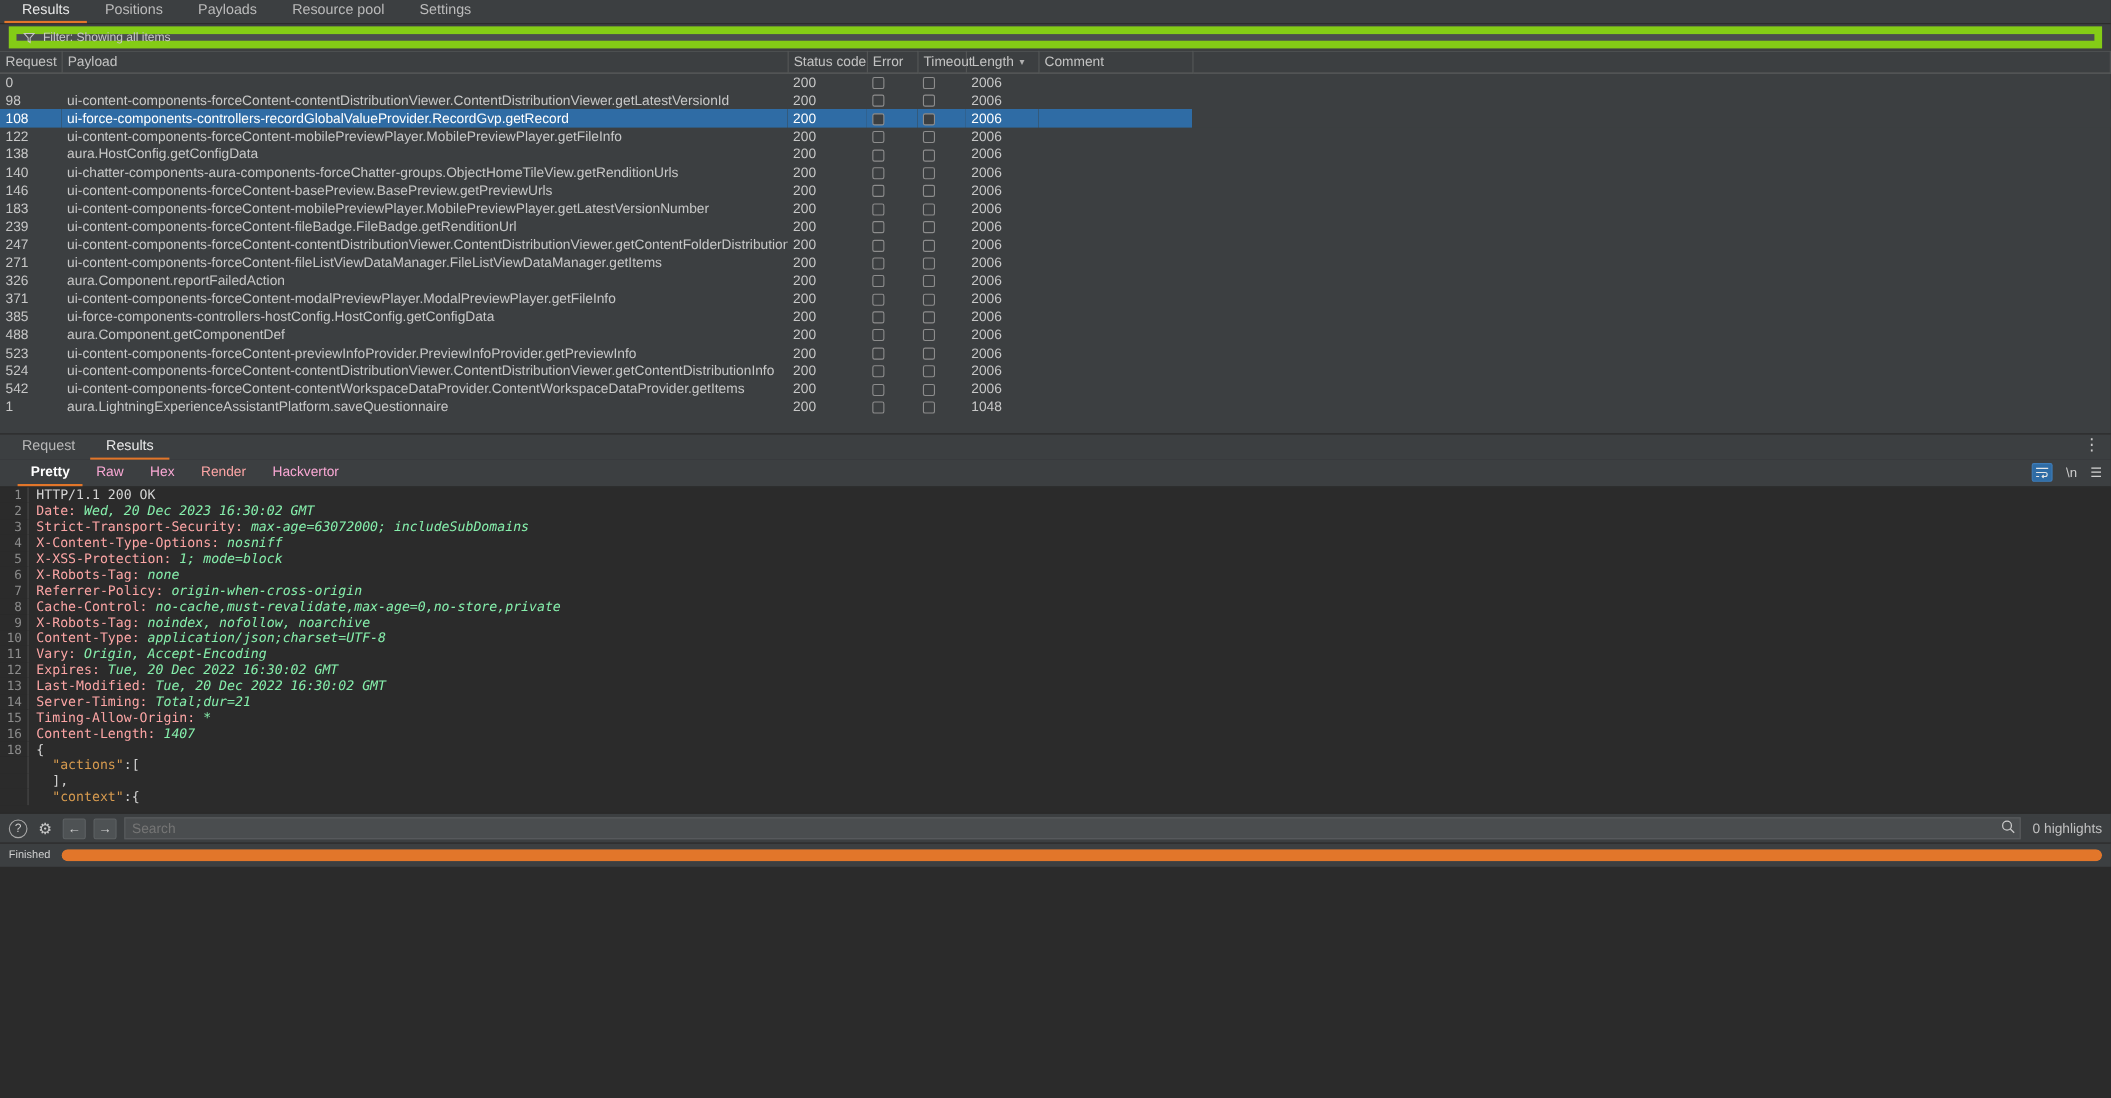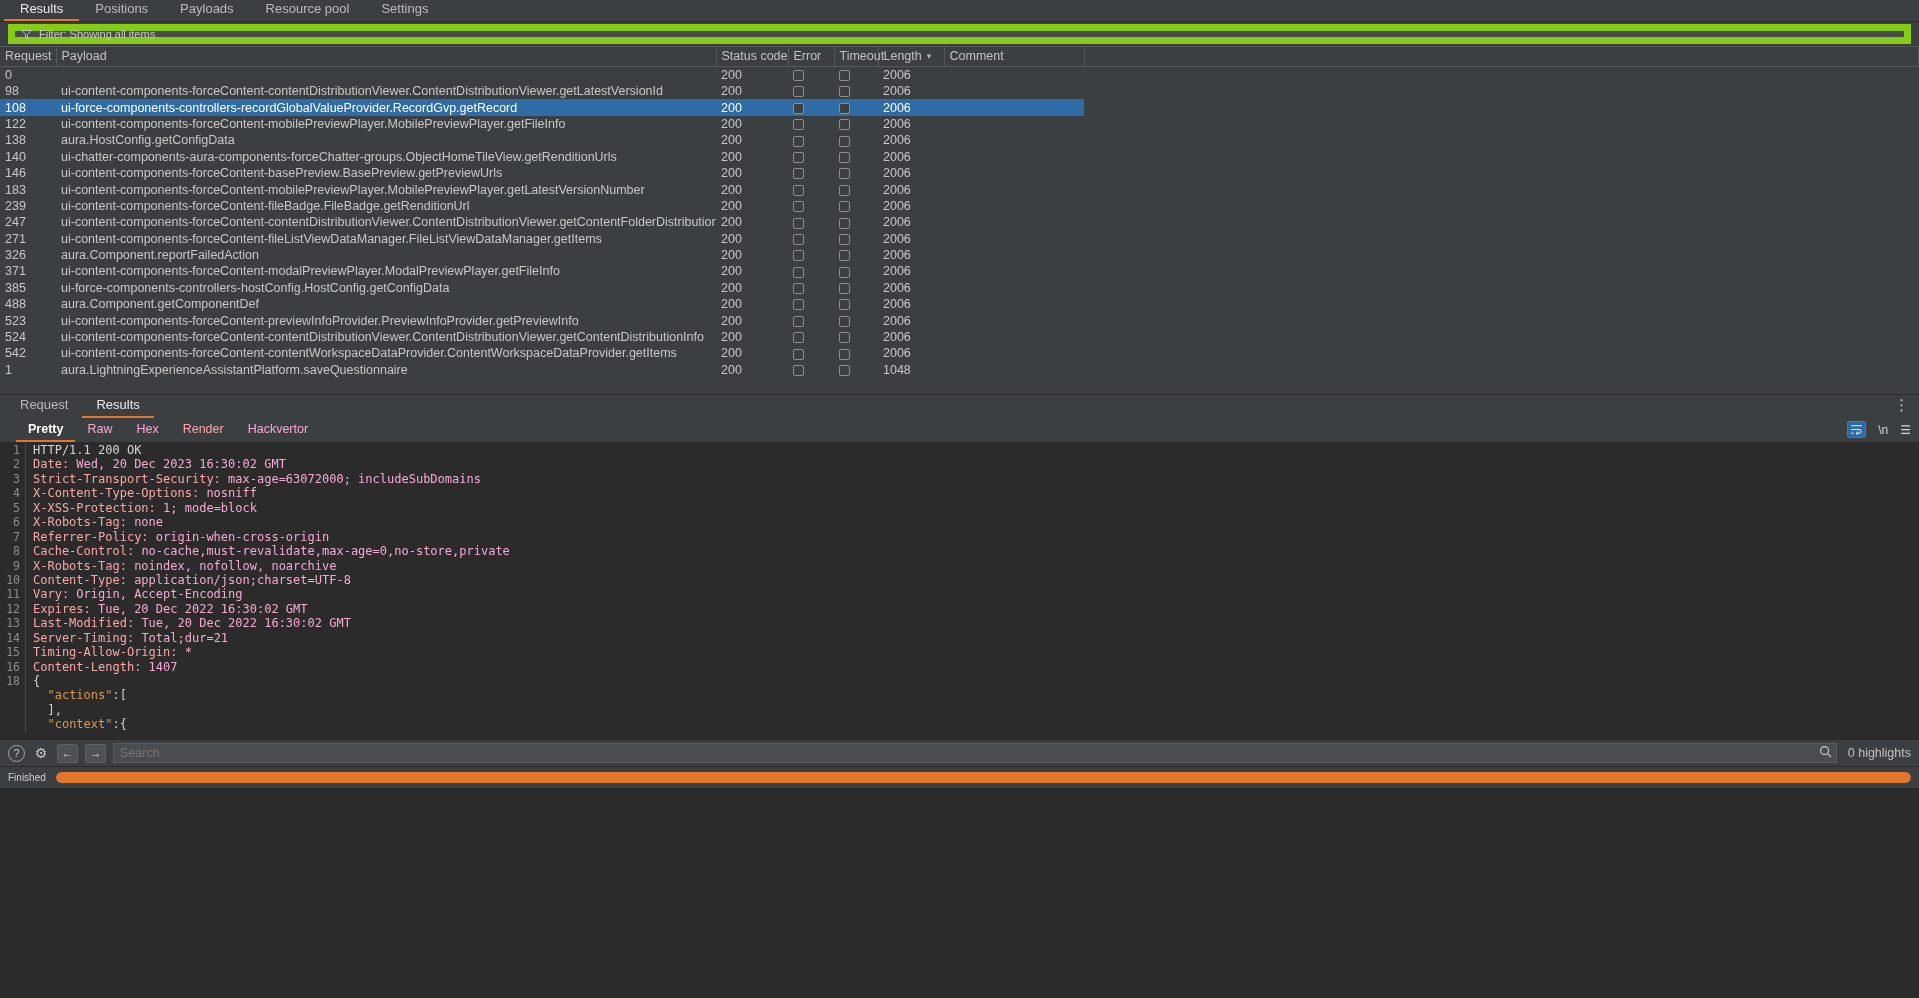--- a/index.html
+++ b/index.html
@@ -165,21 +165,21 @@
     width: 26px; flex: none;
     text-align: right;
     color: #8d8d8d;
     padding-right: 5px;
     font-size: 11.5px;
     border-right: 1px solid #4a4a4a;
     background: #2b2b2b;
   }
   .lc { padding-left: 7px; color: #d4d4d4; }
   .hdr-name { color: #fca5a5; text-align: center; }
-  .hdr-val  { color: #f9a8d4; }
+  .hdr-val  { color: #86efac; font-style: italic; }
   .jkey { color: #d79b4f; }
   .jpun { color: #d0d0d0; }
 
   
   .searchbar {
     height: 27px;
     background: #3c3f41;
     border-top: 1px solid #2b2b2b;
     display: flex; align-items: center;
     padding: 0 8px; gap: 7px;

